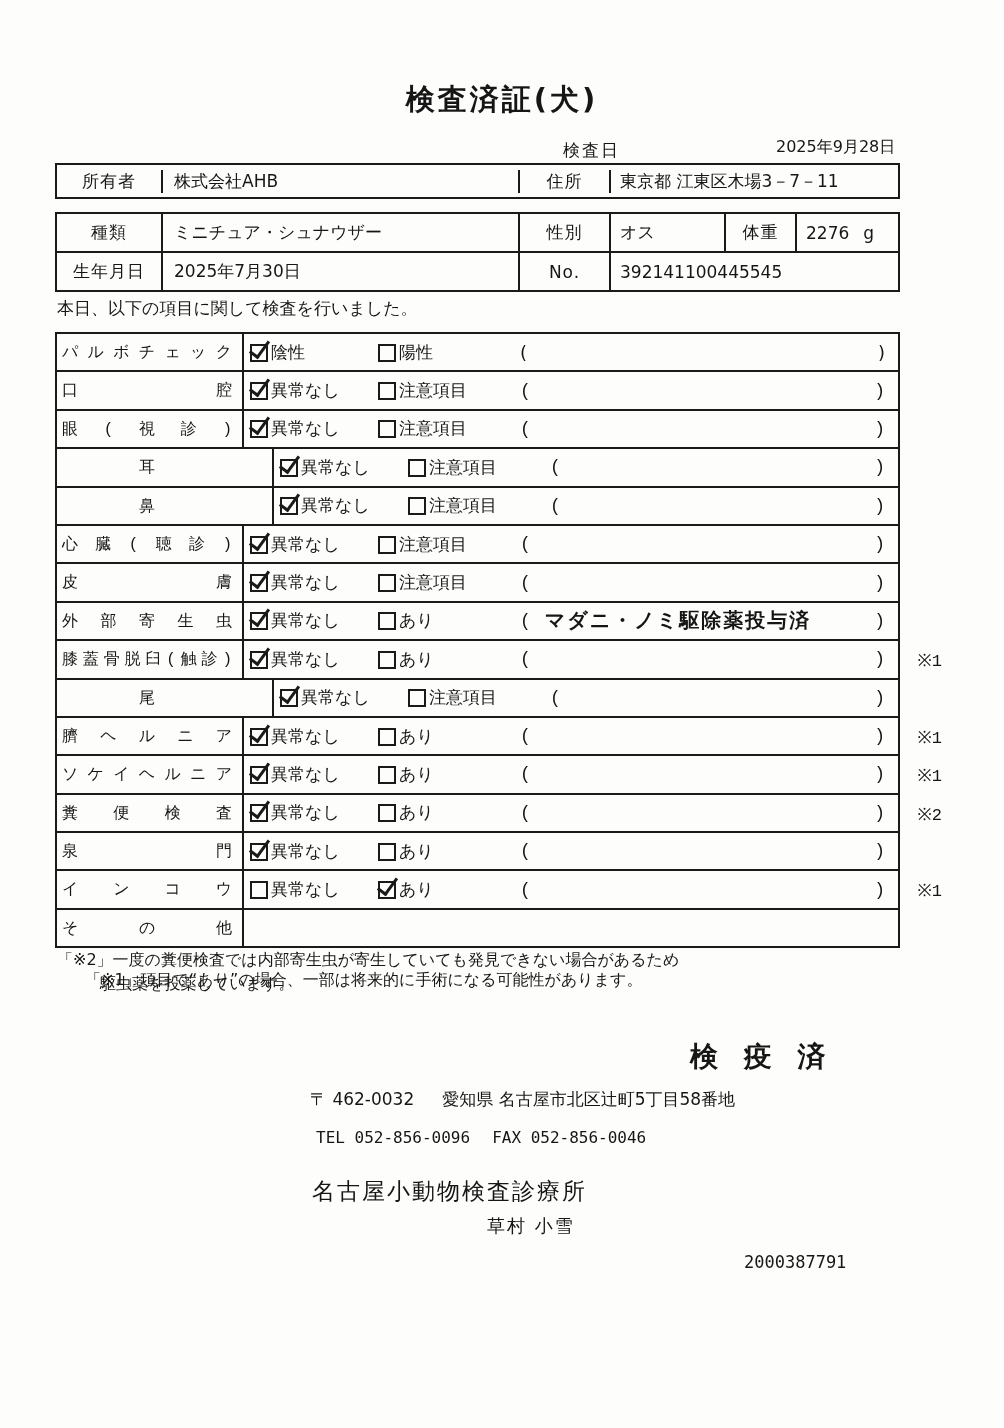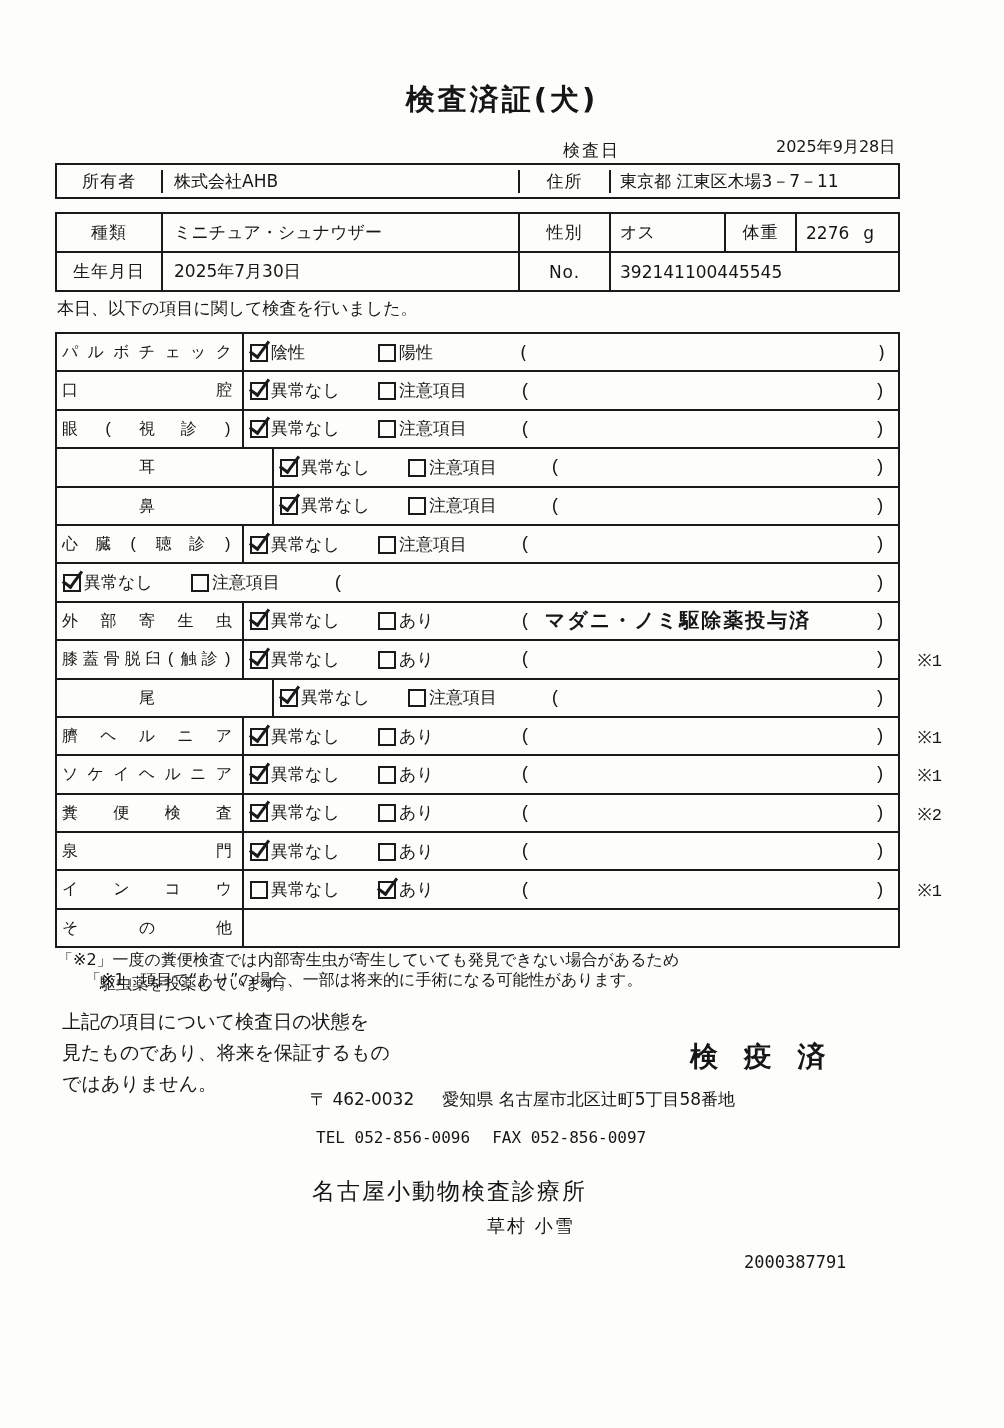--- a/index.html
+++ b/index.html
@@ -189,20 +189,21 @@
           <span class="opt second">
             <span class="cb"></span>
             <span class="optlabel">注意項目</span>
           </span>
           <span class="paren open">(</span>
           <span class="note"></span>
           <span class="paren close">)</span>
         </div>
       </div>
       <div class="irow">
+        <div class="iname">皮膚</div>
         <div class="icontent">
           <span class="opt">
             <span class="cb checked"></span>
             <span class="optlabel">異常なし</span>
           </span>
           <span class="opt second">
             <span class="cb"></span>
             <span class="optlabel">注意項目</span>
           </span>
           <span class="paren open">(</span>
@@ -346,32 +347,27 @@
       <div class="irow">
         <div class="iname">その他</div>
         <div class="icontent"></div>
       </div>
     </div>
 
   <div class="fn" style="left:57px; top:970px;padding-left:28px;">「※1」項目で“あり”の場合、一部は将来的に手術になる可能性があります。</div>
   <div class="fn" style="left:57px; top:950px;">「※2」一度の糞便検査では内部寄生虫が寄生していても発見できない場合があるため</div>
   <div class="fn" style="left:100px; top:974px;">駆虫薬を投薬しています。</div>
 
-  <div class="disc">
-    <div>上記の項目について検査日の状態を</div>
-    <div>見たものであり、将来を保証するもの</div>
-    <div>ではありません。</div>
-  </div>
 
   <div class="stamp">検 疫 済</div>
 
   <div class="postal-line">
     <span>〒 462-0032</span>
     <span>愛知県 名古屋市北区辻町5丁目58番地</span>
   </div>
   <div class="tel-line">
     <span>TEL 052-856-0096</span>
-    <span>FAX 052-856-0097</span>
+    <span>FAX 052-856-0046</span>
   </div>
   <div class="clinic-name">名古屋小動物検査診療所</div>
   <div class="staff">草村 小雪</div>
   <div class="serial">2000387791</div>
 </div>
 
 </body></html>

